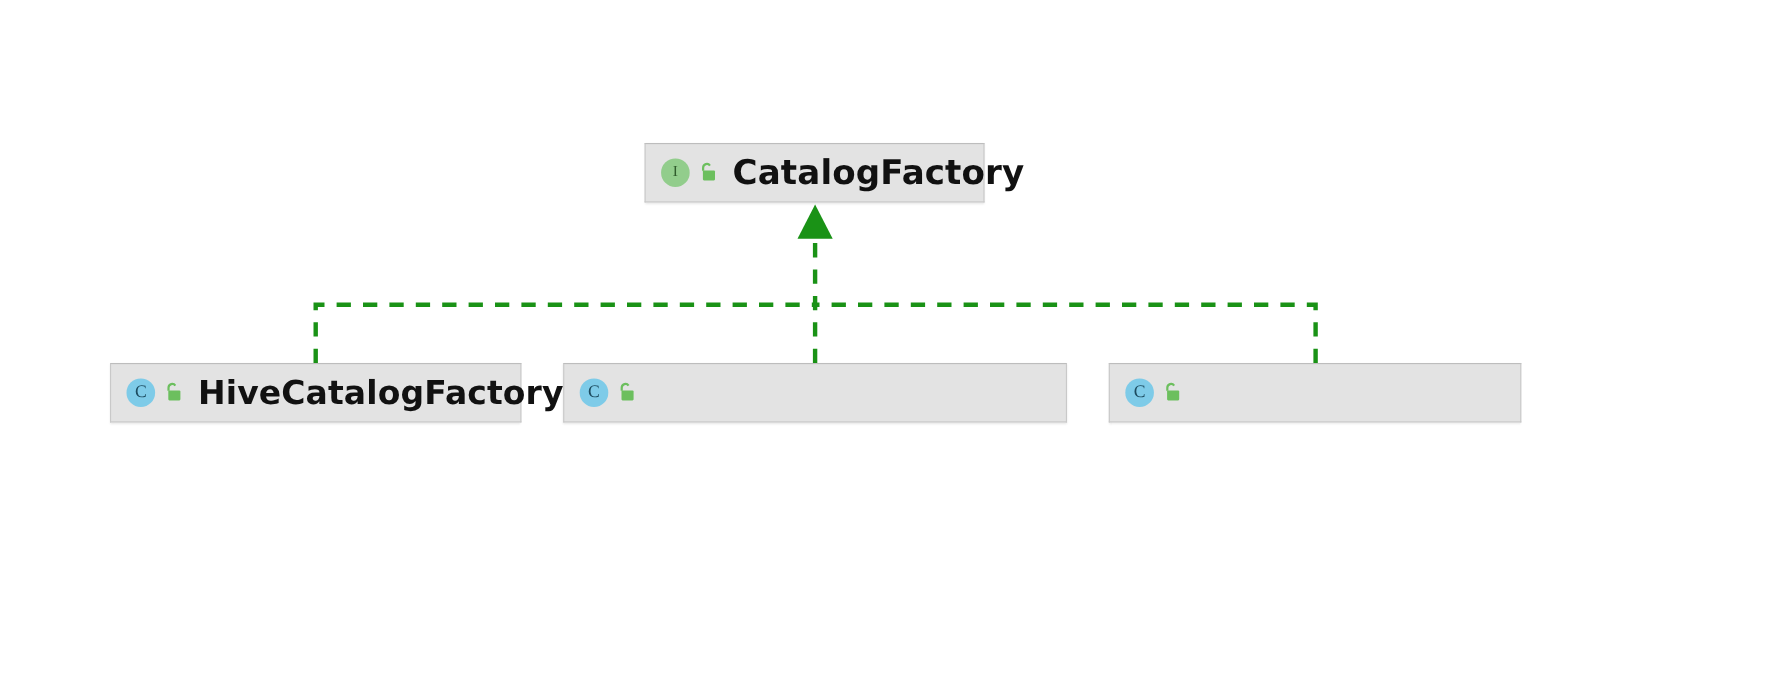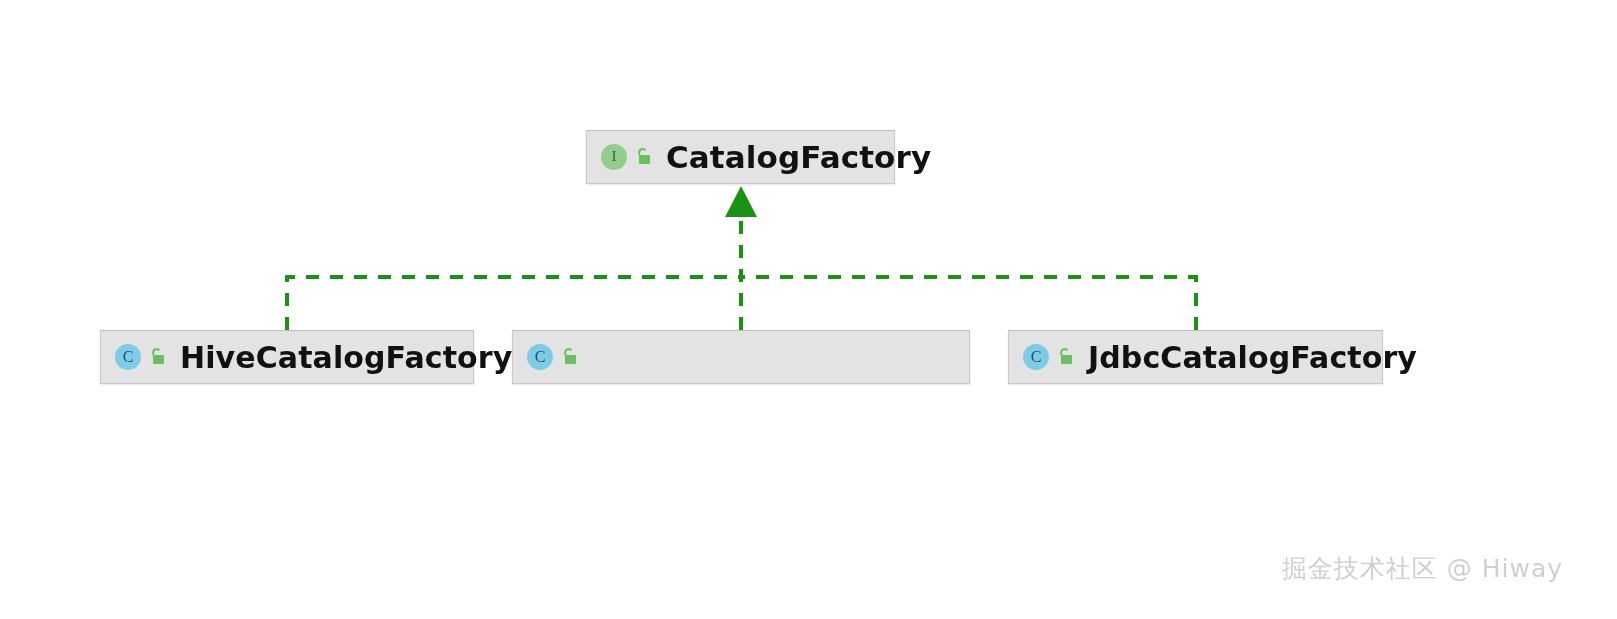--- a/index.html
+++ b/index.html
@@ -177,18 +177,16 @@
   </div>
 
   <div class="node" id="node-jdbc">
     <span class="node-icons">
       <span class="type-icon klass">C</span>
       <svg class="lock-icon" viewBox="0 0 18 20">
         <path d="M5.2 8.2 V5.4 a3.4 3.4 0 0 1 6.2 -1.9" stroke="#6cbf5e" stroke-width="2" fill="none"></path>
         <rect x="5" y="8" width="11" height="9" rx="1" fill="#6cbf5e"></rect>
       </svg>
     </span>
-    <span class="node-label">JdbcCatalogFactory</span>
   </div>
 
-  <div id="watermark">掘金技术社区 @ Hiway</div>
 
 </div>
 
 </body></html>

